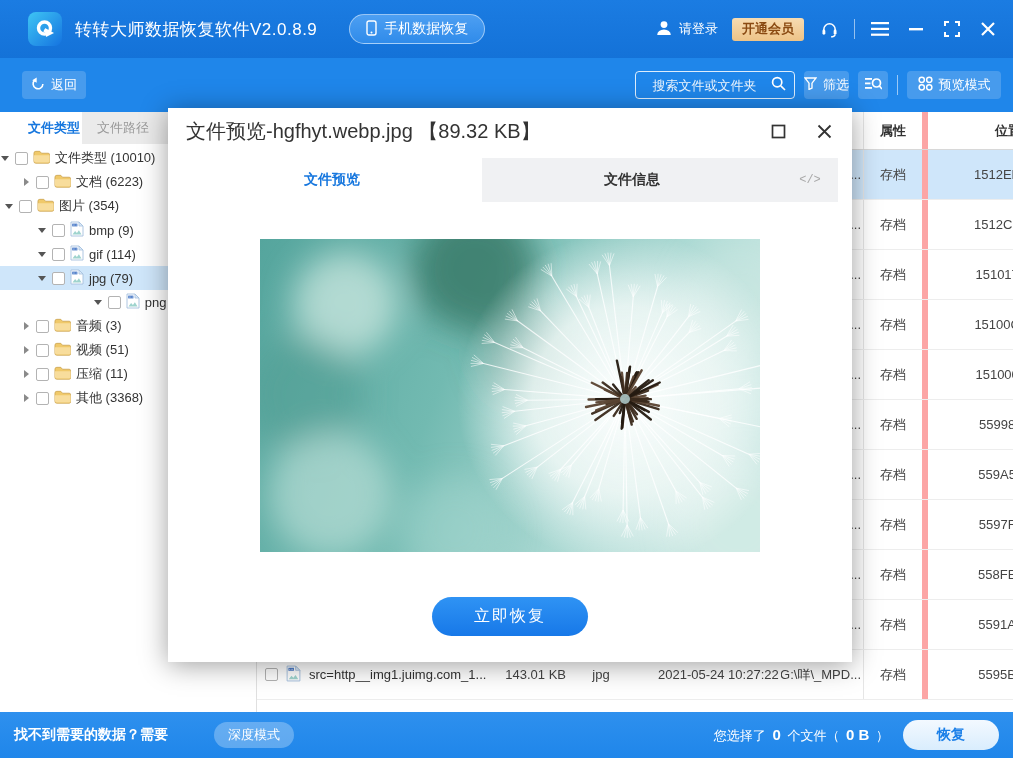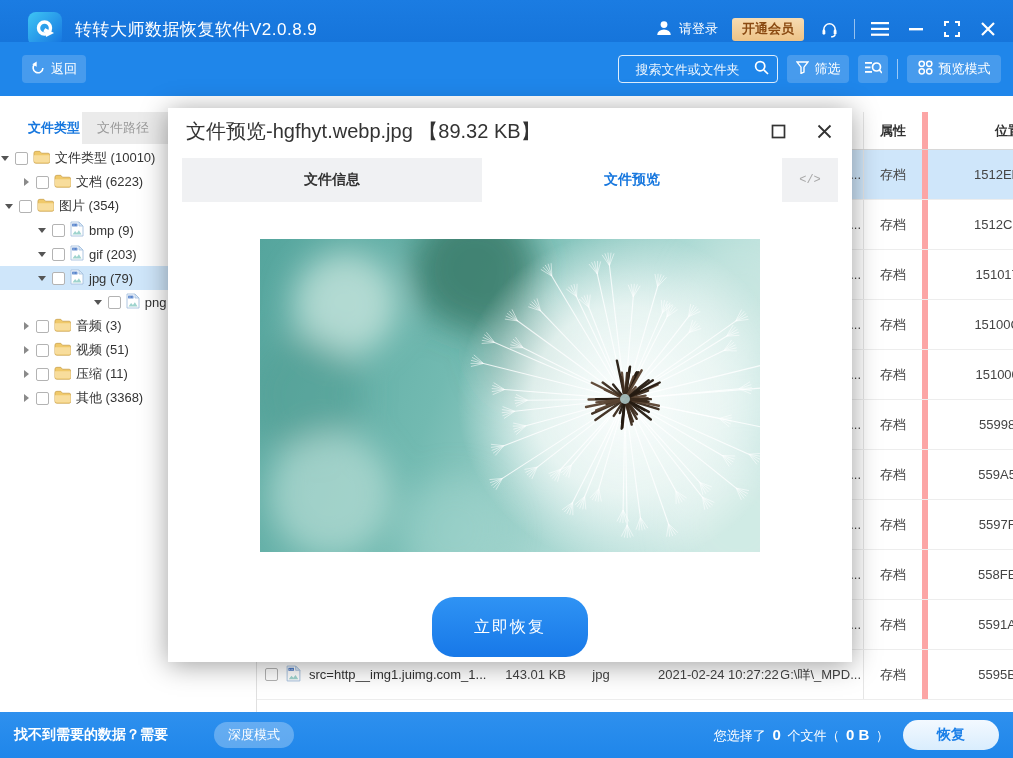--- a/index.html
+++ b/index.html
@@ -16,21 +16,21 @@
     background:linear-gradient(#4d9ff2,#2f8bea); border:1px solid rgba(255,255,255,.5);
     display:flex; align-items:center; gap:7px; font-size:14px; color:#fff; cursor:pointer; }
   .tb-right { margin-left:auto; margin-right:14px; display:flex; align-items:center; gap:14px; }
   .login { display:flex; align-items:center; gap:6px; font-size:13px; cursor:pointer; }
   .vip-btn { height:23px; padding:0 10px; border-radius:3px; font-size:13px; font-weight:bold;
     background:linear-gradient(#f7dcb2,#eec387); color:#8a4a12; display:flex; align-items:center; cursor:pointer; }
   .v-div { width:1px; height:20px; background:rgba(255,255,255,.55); }
   .win-ic { width:22px; height:22px; display:flex; align-items:center; justify-content:center; cursor:pointer; }
 
   
-  .toolbar { position:absolute; left:0; top:42px; width:1013px; height:54px;
+  .toolbar { position:absolute; left:0; top:58px; width:1013px; height:54px;
     background:#1f86ea; display:flex; align-items:center; color:#fff; }
   .tool-btn { height:28px; border-radius:4px; background:rgba(255,255,255,.18);
     display:flex; align-items:center; justify-content:center; gap:6px; font-size:13px; color:#fff; cursor:pointer; }
   .back-btn { margin-left:22px; width:64px; }
   .tl-right { margin-left:auto; margin-right:12px; display:flex; align-items:center; gap:9px; }
   .search-box { width:160px; height:28px; border:1px solid rgba(255,255,255,.85); border-radius:4px;
     display:flex; align-items:center; padding:0 8px; gap:6px; }
   .search-box input { flex:1; min-width:0; background:transparent; border:none; outline:none;
     color:#fff; font-size:13px; font-family:inherit;text-align:center; }
   .search-box input::placeholder { color:rgba(255,255,255,.92); }
@@ -82,38 +82,45 @@
   .m-head { height:46px; display:flex; align-items:center; padding:0 18px; }
   .m-title { font-size:20px; color:#333; }
   .m-ctl { margin-left:auto; display:flex; align-items:center; gap:26px; }
   .m-ic { width:20px; height:20px; display:flex; align-items:center; justify-content:center; cursor:pointer; }
   .m-tabs { margin:4px 14px 0; height:44px; background:#f0f1f3; display:flex; align-items:center; }
   .m-tab { height:100%; display:flex; align-items:center; justify-content:center; font-size:14px; font-weight:bold; color:#333; cursor:pointer; }
   .m-tab.active { width:300px; background:#fff; color:#1777de; }
   .m-tab.plain { flex:1; }
   .code-ic { width:56px; text-align:center; color:#a9a9a9; font-family:"Liberation Mono","DejaVu Sans Mono",monospace; font-size:12px; cursor:pointer; }
   .m-img { position:absolute; left:92px; top:131px; width:500px; height:313px; overflow:hidden; background:#6ab3ab; }
-  .m-recover { position:absolute; left:50%; transform:translateX(-50%); top:489px; width:156px; height:60px;
+  .m-recover { position:absolute; left:50%; transform:translateX(-50%); top:489px; width:156px; height:39px;
     border-radius:22px; background:linear-gradient(#2f93f4,#1778e8); color:#fff; font-size:16px; letter-spacing:2px;
     display:flex; align-items:center; justify-content:center; cursor:pointer; }
 </style>
 </head>
 <body>
 
 <div class="app">
 
   <div class="titlebar">
     <div class="logo">
       <svg width="22" height="22" viewBox="0 0 22 22">
           <circle cx="10.5" cy="10" r="6" fill="none" stroke="#fff" stroke-width="3.4"></circle>
           <polygon points="11,10 20,15 12,19" fill="#fff"></polygon>
           <rect x="10" y="12" width="7" height="3.2" fill="#fff" transform="rotate(28 13 13)"></rect>
         </svg>
     </div>
     <div class="app-title">转转大师数据恢复软件V2.0.8.9</div>
+    <div class="phone-btn">
+      <span><svg width="11" height="16" viewBox="0 0 11 16">
+            <rect x="1" y="1" width="9" height="14" rx="2" fill="none" stroke="#fff" stroke-width="1.4"></rect>
+            <circle cx="5.5" cy="12.5" r="1" fill="#fff"></circle>
+          </svg></span>
+      <span>手机数据恢复</span>
+    </div>
     <div class="tb-right">
       <div class="login">
         <span><svg width="18" height="18" viewBox="0 0 18 18">
               <circle cx="9" cy="5.6" r="3.4" fill="#fff"></circle>
               <path d="M2.2,16 a6.8,5.6 0 0 1 13.6,0 z" fill="#fff"></path>
             </svg></span>
         <span>请登录</span>
       </div>
       <div class="vip-btn">开通会员</div>
       <div class="win-ic">
@@ -159,21 +166,21 @@
       <span>返回</span>
     </div>
     <div class="tl-right">
       <div class="search-box">
         <input placeholder="搜索文件或文件夹" style="">
         <span><svg width="15" height="15" viewBox="0 0 15 15">
               <circle cx="6.2" cy="6.2" r="4.6" fill="none" stroke="#fff" stroke-width="1.7"></circle>
               <line x1="9.8" y1="9.8" x2="14" y2="14" stroke="#fff" stroke-width="1.7"></line>
             </svg></span>
       </div>
-      <div class="tool-btn" style="width:62px">
+      <div class="tool-btn" style="width:45px">
         <span><svg width="13" height="13" viewBox="0 0 14 14">
               <path d="M1,1 H13 L8.6,6.6 V12 L5.4,13.4 V6.6 Z" fill="none" stroke="#fff" stroke-width="1.5"></path>
             </svg></span>
         <span>筛选</span>
       </div>
       <div class="tool-btn" style="width:30px">
         <span><svg width="17" height="15" viewBox="0 0 17 15">
               <rect x="0" y="2" width="7" height="1.8" fill="#fff"></rect>
               <rect x="0" y="6.5" width="5.5" height="1.8" fill="#fff"></rect>
               <rect x="0" y="11" width="7" height="1.8" fill="#fff"></rect>
@@ -273,21 +280,21 @@
       <svg width="14" height="16" viewBox="0 0 14 16">
                 <path d="M1,1 h8 l4,4 v10 h-12 z" fill="#fff" stroke="#a5c0de" stroke-width="0.9"></path>
                 <path d="M9,1 l4,4 h-4 z" fill="#dce9f8" stroke="#a5c0de" stroke-width="0.8"></path>
                 <rect x="2.2" y="2.6" width="5.2" height="2.8" fill="#4a7ac8"></rect>
                 <circle cx="3.4" cy="4" r="0.45" fill="#fff"></circle>
                 <circle cx="4.8" cy="4" r="0.45" fill="#fff"></circle>
                 <circle cx="6.2" cy="4" r="0.45" fill="#fff"></circle>
                 <path d="M2.5,13.5 l2.6,-3.4 1.8,1.8 2,-2.6 2.6,4.2 z" fill="#9fd4ce"></path>
               </svg>
     </span>
-    <span>gif (203)</span>
+    <span>gif (114)</span>
   </div>
           <div class="tree-item selected" style="padding-left: 37px;">
     <span class="arr">
               <span class="arr-glyph arr-down"></span>
             </span>
     <span class="cb"></span>
 
     <span class="t-ic">
       <svg width="14" height="16" viewBox="0 0 14 16">
                 <path d="M1,1 h8 l4,4 v10 h-12 z" fill="#fff" stroke="#a5c0de" stroke-width="0.9"></path>
@@ -631,21 +638,21 @@
                   <circle cx="3.4" cy="4" r="0.45" fill="#fff"></circle>
                   <circle cx="4.8" cy="4" r="0.45" fill="#fff"></circle>
                   <circle cx="6.2" cy="4" r="0.45" fill="#fff"></circle>
                   <path d="M2.5,13.5 l2.6,-3.4 1.8,1.8 2,-2.6 2.6,4.2 z" fill="#9fd4ce"></path>
                 </svg>
       </span>
       <span>src=http__img1.juimg.com_1...</span>
     </div>
     <div class="c c-size">143.01 KB</div>
     <div class="c c-type">jpg</div>
-    <div class="c c-date">2021-02-24 10:27:22</div>
+    <div class="c c-date">2021-05-24 10:27:22</div>
     <div class="c c-path">G:\咩\_MPD...</div>
     <div class="c c-attr">存档</div>
     <div class="c c-loc">5595B000</div>
   </div>
         </div>
     </div>
   </div>
 
   <div class="statusbar">
     <div class="hint">找不到需要的数据？需要</div>
@@ -672,22 +679,22 @@
             </svg>
         </div>
         <div class="m-ic">
           <svg width="15" height="15" viewBox="0 0 15 15">
               <path d="M1.5,1.5 L13.5,13.5 M13.5,1.5 L1.5,13.5" stroke="#333" stroke-width="1.8"></path>
             </svg>
         </div>
       </div>
     </div>
     <div class="m-tabs">
+      <div class="m-tab active">文件预览</div>
       <div class="m-tab plain">文件信息</div>
-      <div class="m-tab active">文件预览</div>
       <div class="code-ic">&lt;/&gt;</div>
     </div>
 
     <div class="m-img">
       <svg id="dandelion-svg" width="500" height="313" viewBox="0 0 500 313">
         <defs>
           <linearGradient id="bgG" x1="0" y1="0" x2="1" y2="0.25">
             <stop offset="0" stop-color="#55a59d"></stop>
               <stop offset="0.45" stop-color="#72bab1"></stop>
             <stop offset="0.78" stop-color="#a9d8d2"></stop>

